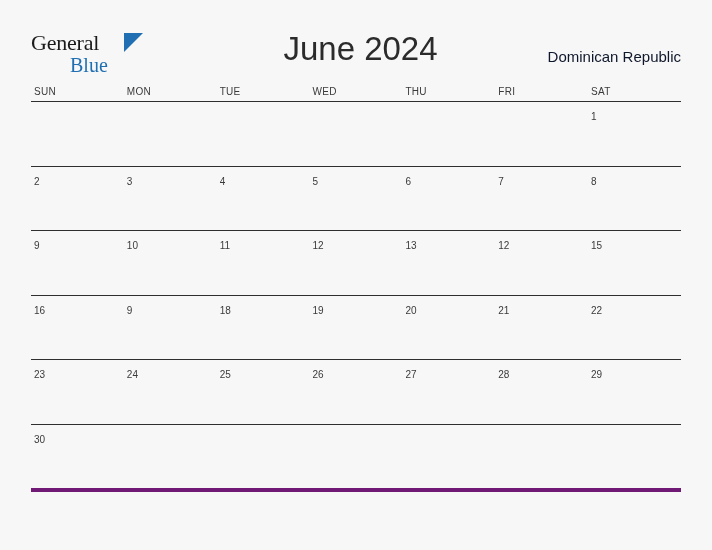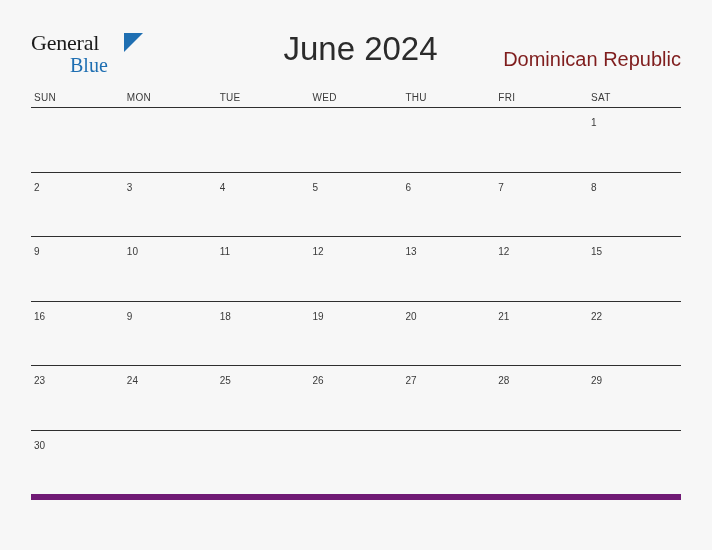--- a/index.html
+++ b/index.html
@@ -69,50 +69,50 @@
     font-size: 33px;
     color: #2b2b2b;
     font-weight: 400;
     font-family: "Liberation Sans", sans-serif;
     padding-left: 9px;
   }
   .region {
     position: absolute;
     right: 31px;
     top: 48px;
-    font-size: 20px;
-    color: #7f1d1d;
+    font-size: 15px;
+    color: #0f172a;
   }
 
   
   .calendar {
     position: absolute;
     left: 31px;
-    top: 92px;
+    top: 86px;
     width: 650px;
   }
   .dow-row {
     display: flex;
     border-bottom: 1px solid #2f2f2f;
   }
   .dow {
     width: 92.857px;
     font-size: 10px;
     color: #3a3a3a;
     padding: 0 0 4px 3px;
     box-sizing: border-box;
     letter-spacing: 0.3px;
   }
   .week {
     display: flex;
     border-bottom: 1px solid #2f2f2f;
     height: 63.5px;
   }
   .week:last-child {
-    border-bottom: 6px solid #701a75;
+    border-bottom: 4px solid #701a75;
   }
   .day {
     width: 92.857px;
     box-sizing: border-box;
     padding: 4px 0 0 3px;
     position: relative;
   }
   .day-num {
     font-size: 10px;
     color: #3a3a3a;

